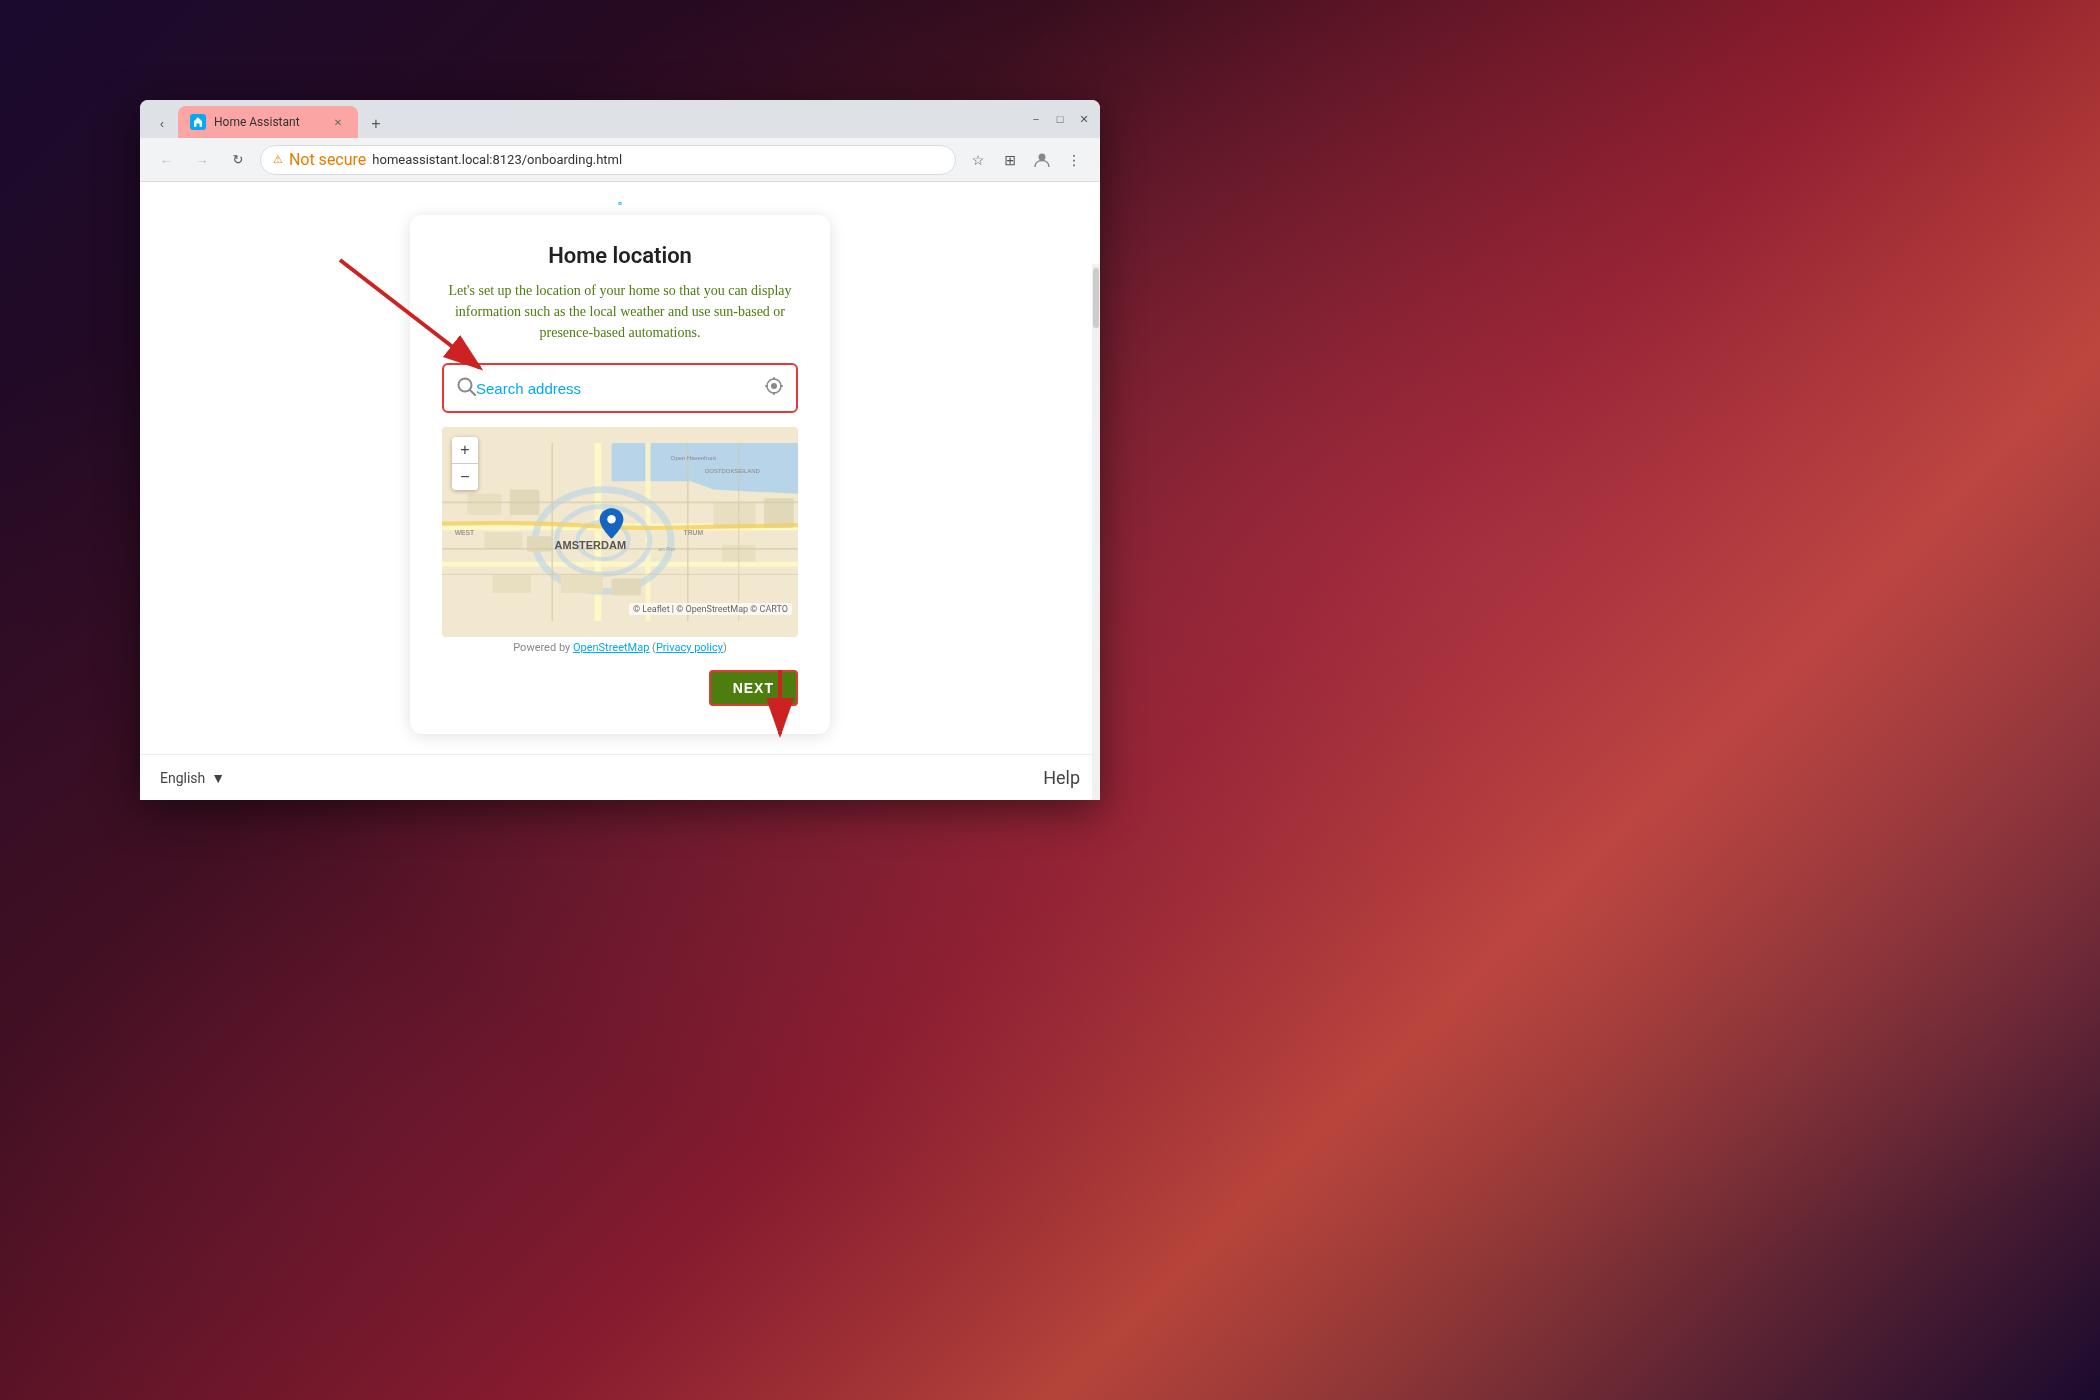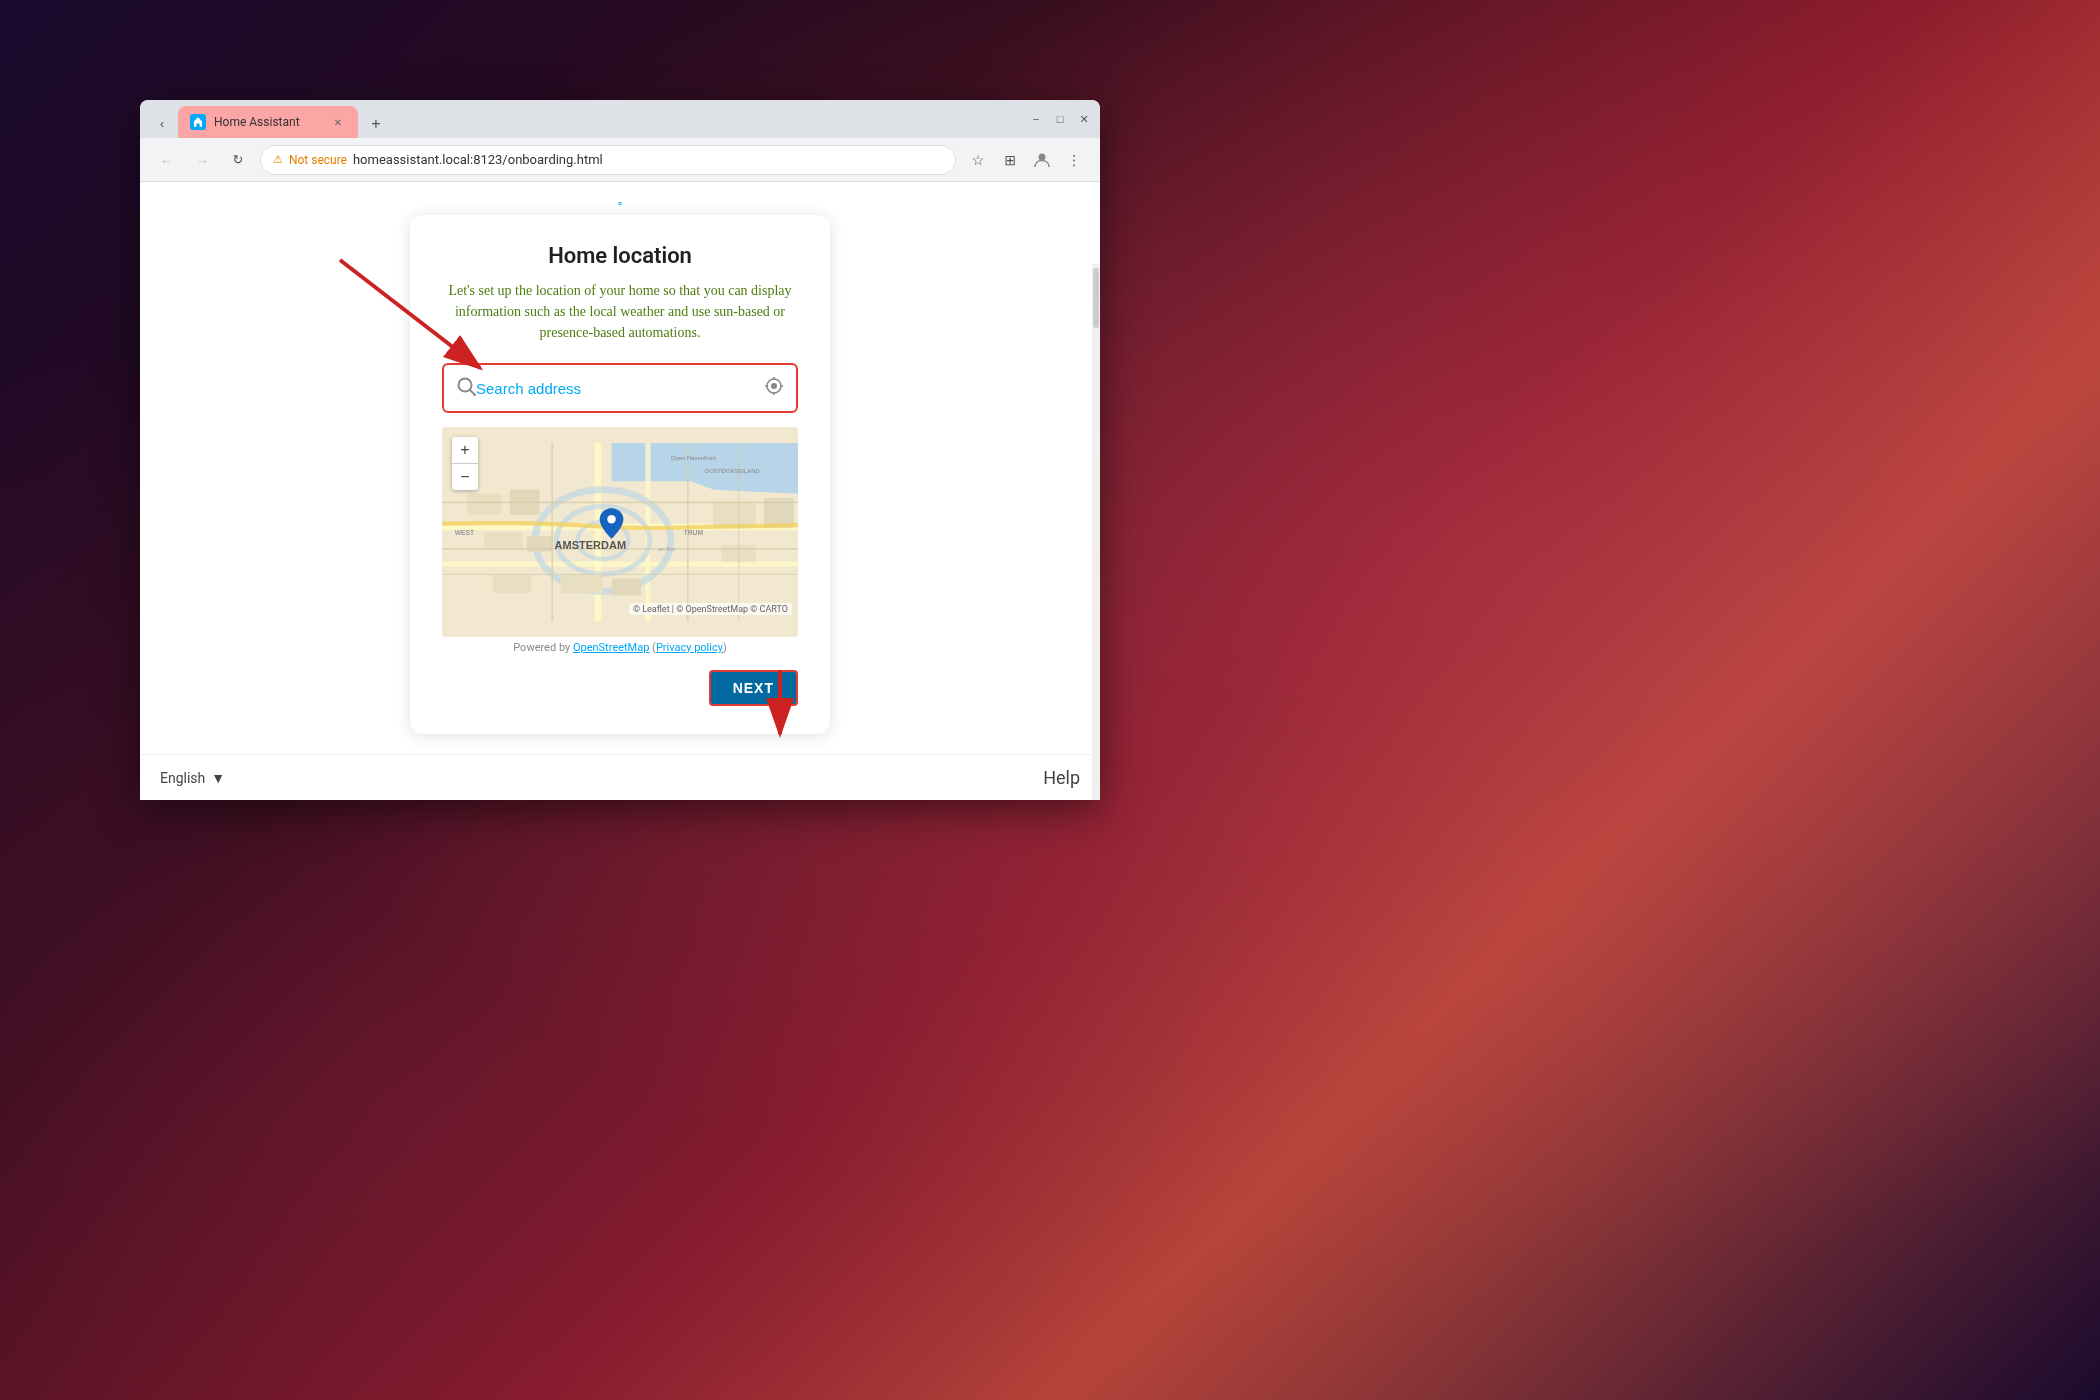--- a/index.html
+++ b/index.html
@@ -173,21 +173,21 @@
       gap: 6px;
       font-size: 13px;
       color: #444;
     }
     .security-icon {
       color: #e47e00;
       font-size: 11px;
     }
     .not-secure-label {
       color: #e47e00;
-      font-size: 12px;
+      font-size: 16px;
     }
     .url-text {
       flex: 1;
       font-size: 13px;
       color: #333;
     }
     .address-bar-actions {
       display: flex;
       align-items: center;
       gap: 4px;
@@ -342,21 +342,21 @@
       color: #03a9f4;
       text-decoration: underline;
     }
 
     
     .next-btn-row {
       text-align: right;
       margin-top: 16px;
     }
     .next-btn {
-      background: #0369a1;
+      background: #4d7c0f;
       color: white;
       border: 2px solid #e53935;
       border-radius: 4px;
       padding: 8px 22px;
       font-size: 14px;
       font-weight: 600;
       letter-spacing: 1px;
       cursor: pointer;
     }
 

